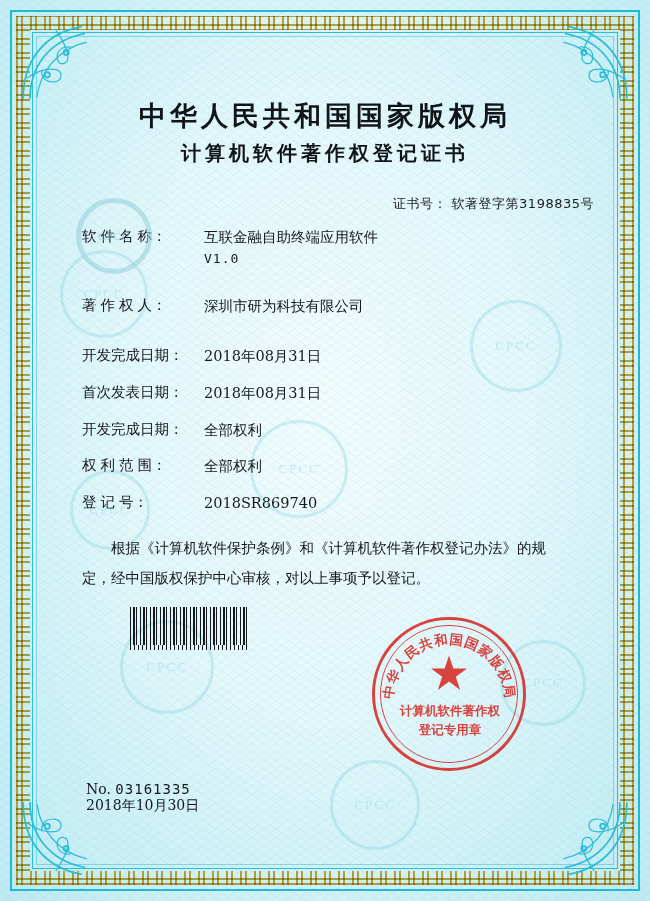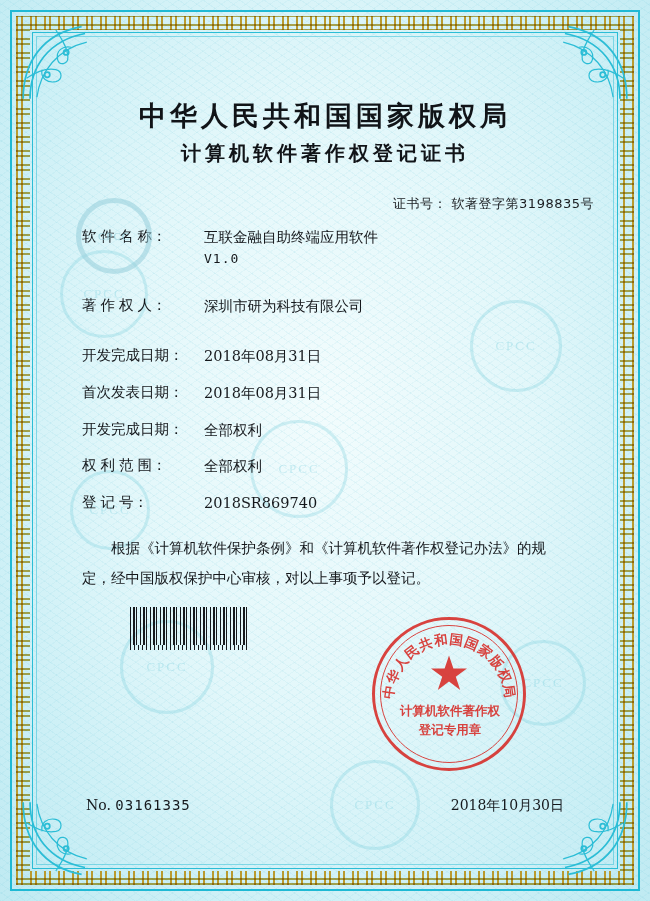--- a/index.html
+++ b/index.html
@@ -264,20 +264,21 @@
   .footer {
     position: absolute;
     left: 0; right: 0;
     bottom: 22px;
     display: flex;
     justify-content: space-between;
     padding: 0 40px 0 40px;
     font-family: "DejaVu Serif", "Liberation Serif", serif;
     font-size: 14px;
     color: #15181c;
+    flex-direction: column;
   }
   .footer .serial {
     font-family: "DejaVu Sans Mono", "Liberation Mono", monospace;
     letter-spacing: 1px;
   }
 
   
   .cpcc-logo {
     position: absolute;
     left: 30px;

